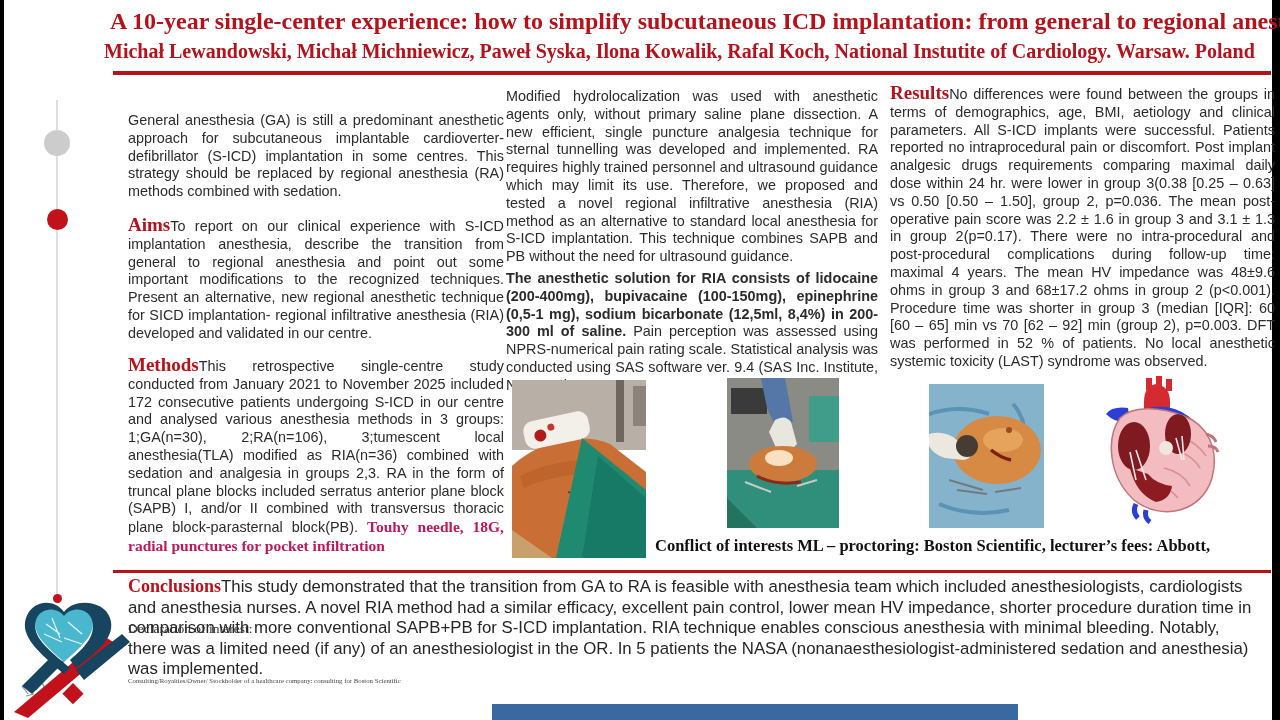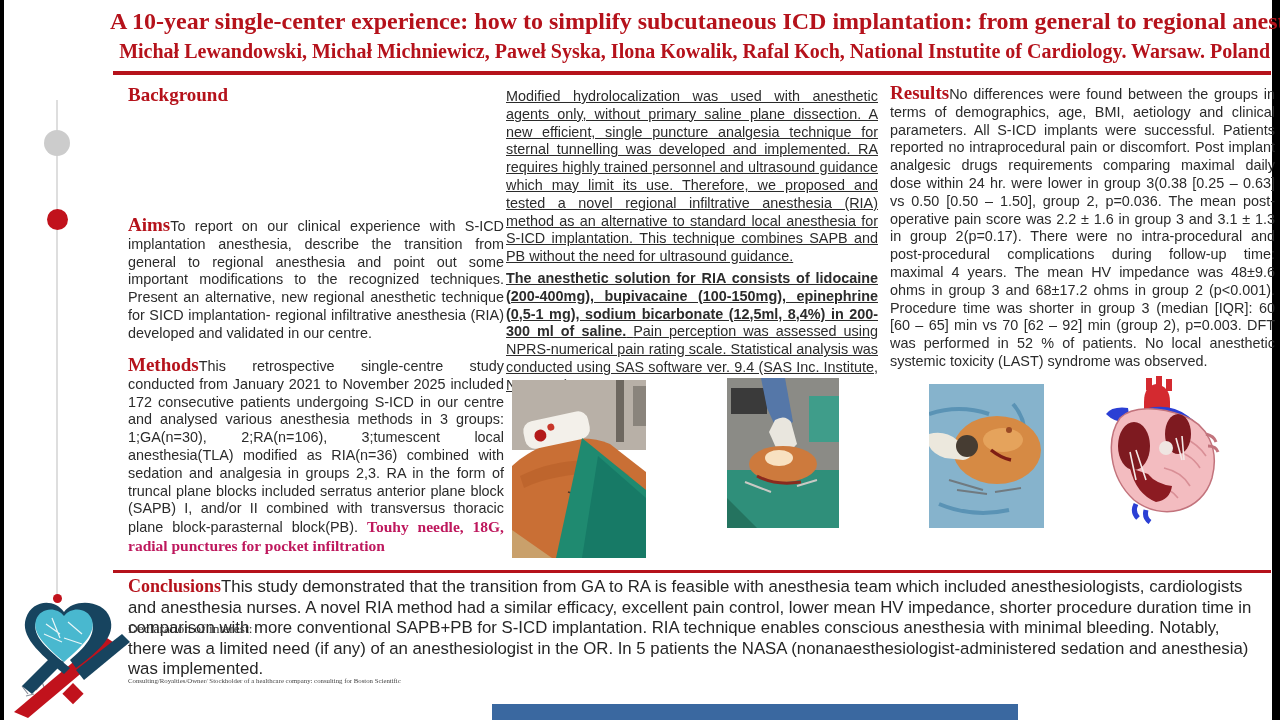--- a/index.html
+++ b/index.html
@@ -9,35 +9,35 @@
   }
   .poster{position:absolute;left:4px;top:0;right:8px;bottom:0;background:#ffffff;}
   .abs{position:absolute;}
   
   .title{
     left:106px;right:2px;top:7px;text-align:center;
     font-family:"Liberation Serif",serif;font-weight:bold;font-size:24px;line-height:28px;
     color:#b5121b;white-space:nowrap;
   }
   .authors{
-    left:100px;right:2px;top:39px;text-align:right;
+    left:100px;right:2px;top:39px;text-align:left;
     font-family:"Liberation Serif",serif;font-weight:bold;font-size:20px;line-height:24px;
     color:#b5121b;white-space:nowrap;
   }
   .rule{left:109px;width:1158px;height:4px;background:#b5121b;}
   .rule-top{top:71px;}
   .rule-bottom{top:570px;height:3px;}
   
   .col{color:#2b2b2b;font-size:14.4px;line-height:17.8px;text-align:justify;}
   .h-block{font-family:"Liberation Serif",serif;font-weight:bold;font-size:19px;color:#b5121b;}
   .h-inline{font-family:"Liberation Serif",serif;font-weight:bold;font-size:19px;color:#b5121b;}
   .bold-sans{font-weight:bold;}
   .bold-serif{font-family:"Liberation Serif",serif;font-weight:bold;color:#be185d;}
   .col1{left:124px;width:376px;}
-  .col2{left:502px;width:372px;text-decoration:underline;}
+  .col2{left:502px;width:372px;}
   .col3{left:886px;width:385px;}
   .conflict{
     left:651px;top:536px;white-space:nowrap;
     font-family:"Liberation Serif",serif;font-weight:bold;font-size:16.5px;color:#111;
   }
   .conclusions{
     left:124px;top:576px;width:1132px;color:#262626;
     font-size:16.8px;line-height:20.6px;text-align:left;
   }
   .conclusions .h-inline{font-size:18px;}
@@ -59,21 +59,21 @@
 
   <div class="abs title">A 10-year single-center experience: how to simplify subcutaneous ICD implantation: from general to regional anesthesia.</div>
   <div class="abs authors">Michał Lewandowski, Michał  Michniewicz, Paweł Syska, Ilona Kowalik, Rafal Koch, National Instutite of Cardiology. Warsaw. Poland</div>
   <div class="abs rule rule-top"></div>
 
   <div class="abs tl-line"></div>
   <div class="abs tl-gray"></div>
   <div class="abs tl-red"></div>
   <div class="abs tl-dot"></div>
 
-  <div class="abs col col1 h-block" style="top:86px;">Background</div>
+  <p class="abs col col1" style="top:112px;margin:0;">General anesthesia (GA) is still a predominant anesthetic approach for subcutaneous implantable cardioverter-defibrillator (S-ICD) implantation in some centres. This strategy should be replaced by regional anesthesia (RA) methods combined with sedation.</p>
   <p class="abs col col1" style="top:216px;margin:0;"><span class="h-inline">Aims</span><span>To report on our clinical experience with S-ICD implantation anesthesia, describe the transition from general to regional anesthesia and point out some important modifications to the recognized techniques. Present an alternative, new regional anesthetic technique for SICD implantation- regional infiltrative anesthesia (RIA) developed and validated in our centre.</span></p>
   <p class="abs col col1" style="top:356px;margin:0;"><span class="h-inline">Methods</span><span>This retrospective single-centre study conducted from January 2021 to November 2025 included 172 consecutive patients undergoing S-ICD in our centre and analysed various anesthesia methods in 3 groups: 1;GA(n=30), 2;RA(n=106), 3;tumescent local anesthesia(TLA) modified as RIA(n=36) combined with sedation and analgesia in groups 2,3. RA in the form of truncal plane blocks included serratus anterior plane block (SAPB) I, and/or II combined with transversus thoracic plane block-parasternal block(PB).</span> <span class="bold-serif" style="font-size:15.5px;">Touhy needle, 18G, radial punctures for pocket infiltration</span></p>
 
   <p class="abs col col2" style="top:88px;margin:0;">Modified hydrolocalization was used with anesthetic agents only, without primary saline plane dissection. A new efficient, single puncture analgesia technique for sternal tunnelling was developed and implemented. RA requires highly trained personnel and ultrasound guidance which may limit its use. Therefore, we proposed and tested a novel regional infiltrative anesthesia (RIA) method as an alternative to standard local anesthesia for S-ICD implantation. This technique combines SAPB and PB without the need for ultrasound guidance.</p>
   <p class="abs col col2" style="top:270px;margin:0;"><span class="bold-sans">The anesthetic solution for RIA consists of lidocaine (200-400mg), bupivacaine (100-150mg), epinephrine (0,5-1 mg), sodium bicarbonate (12,5ml, 8,4%) in 200-300 ml of saline.</span> <span>Pain perception was assessed using NPRS-numerical pain rating scale. Statistical analysis was conducted using SAS software ver. 9.4 (SAS Inc. Institute, NC, USA).</span></p>
 
   <p class="abs col col3" style="top:84px;margin:0;"><span class="h-inline">Results</span><span>No differences were found between the groups in terms of demographics, age, BMI, aetiology and clinical parameters. All S-ICD implants were successful. Patients reported no intraprocedural pain or discomfort. Post implant analgesic drugs requirements comparing maximal daily dose within 24 hr. were lower in group 3(0.38 [0.25 – 0.63] vs 0.50 [0.50 – 1.50], group 2, p=0.036. The mean post-operative pain score was 2.2 ± 1.6 in group 3 and 3.1 ± 1.3 in group 2(p=0.17). There were no intra-procedural and post-procedural complications during follow-up time: maximal 4 years. The mean HV impedance was 48±9.6 ohms in group 3 and 68±17.2 ohms in group 2 (p&lt;0.001). Procedure time was shorter in group 3 (median [IQR]: 60 [60 – 65] min vs 70 [62 – 92] min (group 2), p=0.003. DFT was performed in 52 % of patients. No local anesthetic systemic toxicity (LAST) syndrome was observed.</span></p>
 
   <div class="abs fig" style="left:508px;top:380px;width:134px;height:178px;">
     <svg width="134" height="178" viewBox="0 0 134 178">
@@ -137,20 +137,21 @@
       <ellipse cx="34" cy="74" rx="16" ry="24" fill="#7e1a20"></ellipse>
       <ellipse cx="78" cy="62" rx="13" ry="20" fill="#7e1a20"></ellipse>
       <path d="M30 96 q6 26 26 34 q14 -2 16 -16 q-16 -2 -24 -12 Z" fill="#8c1b22"></path>
       <path d="M36 78 l10 30 M30 80 l6 28 M76 66 l6 22 M82 64 l2 24" stroke="#f3e8e6" stroke-width="1.6" fill="none"></path>
       <circle cx="66" cy="76" r="7" fill="#efe6e2"></circle>
       <path d="M36 132 q-4 8 2 14 M46 138 q-2 8 4 12" stroke="#2b3fd4" stroke-width="5" fill="none"></path>
       <path d="M106 62 q8 2 10 8 M108 74 q8 0 10 6" stroke="#c2737c" stroke-width="3" fill="none"></path>
     </svg>
   </div>
 
+  <div class="abs conflict">Conflict of interests ML – proctoring: Boston Scientific, lecturer’s fees: Abbott,</div>
 
   <div class="abs rule rule-bottom"></div>
   <p class="abs conclusions" style="margin:0;"><span class="h-inline">Conclusions</span><span>This study demonstrated that the transition from GA to RA is feasible with anesthesia team which included anesthesiologists, cardiologists and anesthesia nurses. A novel RIA method had a similar efficacy, excellent pain control, lower mean HV impedance, shorter procedure duration time in comparison with more conventional SAPB+PB for S-ICD implantation.  RIA technique enables conscious anesthesia with minimal bleeding. Notably, there was a limited need (if any) of an anesthesiologist in the OR. In 5 patients the NASA (nonanaesthesiologist-administered sedation and anesthesia) was implemented.</span></p>
 
   <div class="abs decl-title">Declaration of interest:</div>
   <div class="abs decl-body">Consulting/Royalties/Owner/ Stockholder of a healthcare company: consulting for Boston Scientific</div>
 
   <div class="abs fig" style="left:8px;top:590px;width:118px;height:128px;">
     <svg width="118" height="128" viewBox="0 0 118 128">
       <path d="M18 96 l10 -10 M24 100 l12 -14 M14 106 l8 -2 M10 96 l6 8 M30 92 l4 10" stroke="#8a8f99" stroke-width="1.2" fill="none"></path>

